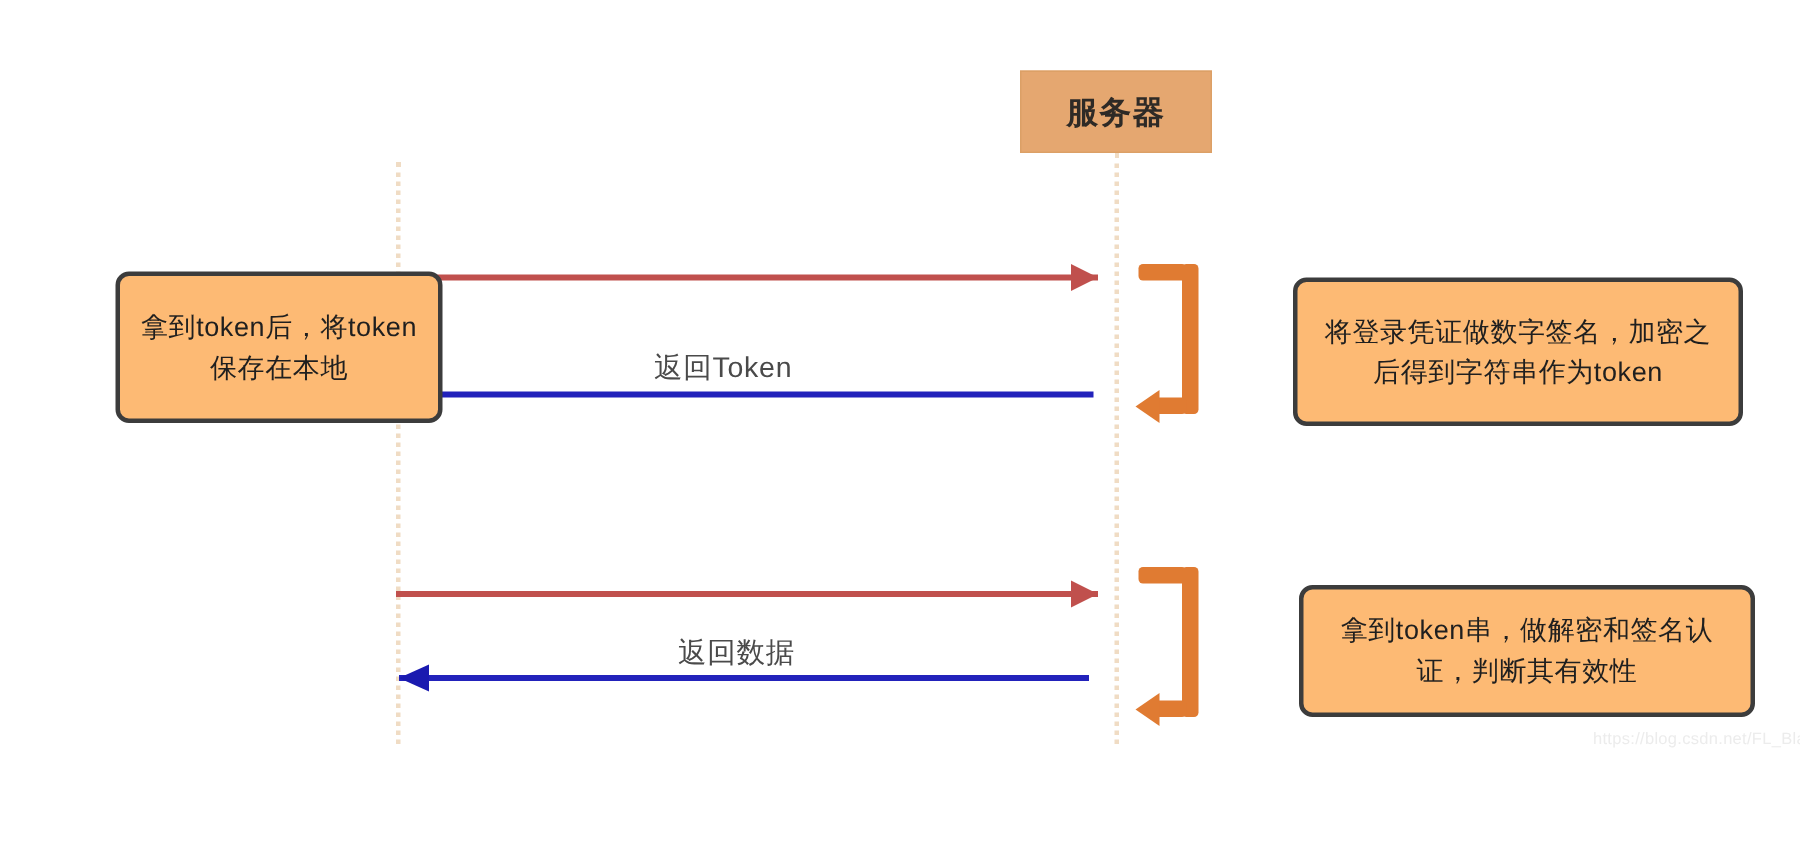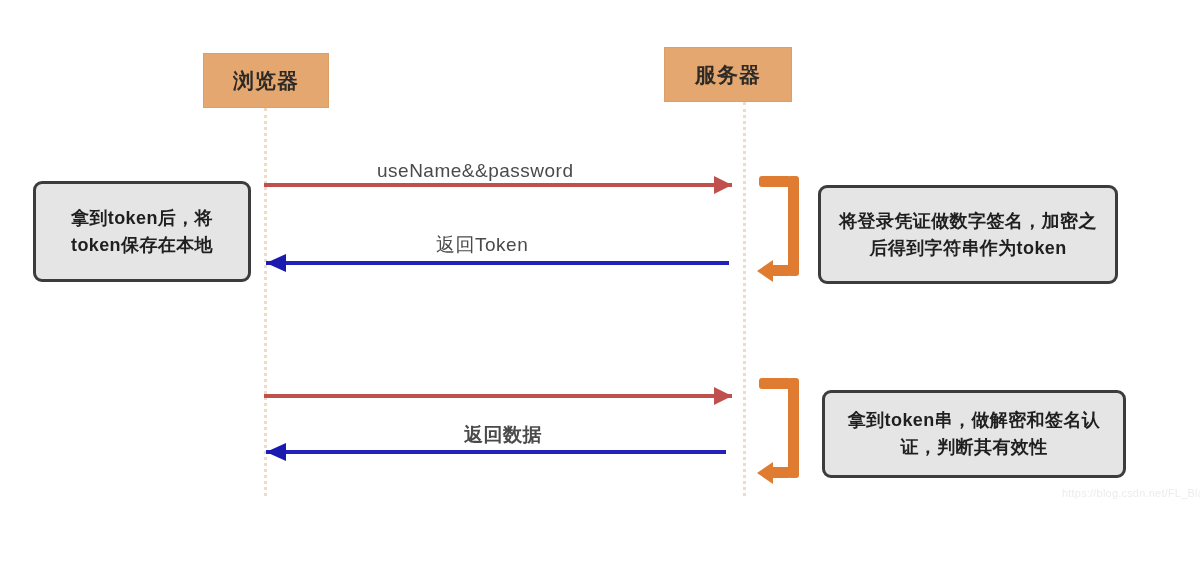--- a/index.html
+++ b/index.html
@@ -26,21 +26,21 @@
     border: 1px solid #dca066;
     display: flex;
     align-items: center;
     justify-content: center;
     color: #2e2a26;
     font-size: 21px;
     font-weight: 700;
     letter-spacing: 1px;
   }
   #participant-browser { left: 203px; top: 53px;  width: 126px; height: 55px; }
-  #participant-server   { left: 664px; top: 47px;  width: 128px; height: 55px; }
+  #participant-server   { left: 680px; top: 47px;  width: 128px; height: 55px; }
 
   
   .lifeline {
     position: absolute;
     width: 0;
     border-left: 3px dotted #f0dcc4;
   }
   #lifeline-browser { left: 264px; top: 108px; height: 388px; }
   #lifeline-server  { left: 743px; top: 102px; height: 394px; }
 
@@ -78,21 +78,21 @@
     letter-spacing: 0.5px;
   }
 
   #msg-1 { left: 264px; top: 174px; width: 468px; }
   #msg-1-label { left: 377px; top: 160px; }
   #msg-2 { left: 266px; top: 252px; width: 463px; }
   #msg-2-label { left: 424px; top: 232px; margin-left: 12px; }
   #msg-3 { left: 264px; top: 385px; width: 468px; }
   #msg-3-label { left: 424px; top: 366px; }
   #msg-4 { left: 266px; top: 441px; width: 460px; }
-  #msg-4-label { left: 464px; top: 422px; font-weight: bold; }
+  #msg-4-label { left: 452px; top: 422px; }
 
   
   .selfloop {
     position: absolute;
     width: 42px;
     height: 100px;
   }
   .selfloop .top-bar,
   .selfloop .bottom-bar,
   .selfloop .right-bar {
@@ -111,33 +111,34 @@
     border-bottom: 11px solid transparent;
     border-right: 16px solid #e07b32;
   }
   #selfloop-1 { left: 757px; top: 176px; }
   #selfloop-2 { left: 757px; top: 378px; }
 
   
   .note {
     position: absolute;
     box-sizing: border-box;
-    background: #e5e5e5;
+    background: #fdba74;
     border: 3px solid #3c3c3c;
     border-radius: 9px;
     display: flex;
     align-items: center;
     justify-content: center;
     text-align: center;
     color: #1f1f1f;
     font-size: 18px;
-    font-weight: 700;
+    font-weight: 400;
     line-height: 1.5;
     padding: 6px 12px;
     letter-spacing: 0.4px;
+    margin-left: 44px;
   }
   #note-client { left: 33px;  top: 181px; width: 218px; height: 101px; }
   #note-server-1 { left: 818px; top: 185px; width: 300px; height: 99px; }
   #note-server-2 { left: 822px; top: 390px; width: 304px; height: 88px; }
 
   
   #watermark {
     position: absolute;
     left: 1062px;
     top: 487px;
@@ -145,32 +146,30 @@
     color: #ececec;
     white-space: nowrap;
     letter-spacing: 0.2px;
   }
 </style>
 </head>
 <body>
 
 <div id="canvas">
 
-  <div class="participant" id="participant-browser">浏览器</div>
 
   <div class="participant" id="participant-server">服务器</div>
 
   <div class="lifeline" id="lifeline-browser"></div>
   <div class="lifeline" id="lifeline-server"></div>
 
   <div class="msg to-right" id="msg-1">
     <div class="line" style="width:468px;"></div>
     <div class="head"></div>
   </div>
-  <div class="msg-label" id="msg-1-label">useName&amp;&amp;password</div>
 
   <div class="msg to-left" id="msg-2">
     <div class="line" style="width:463px;"></div>
     <div class="head"></div>
   </div>
   <div class="msg-label" id="msg-2-label">返回Token</div>
 
   <div class="msg to-right" id="msg-3">
     <div class="line" style="width:468px;"></div>
     <div class="head"></div>

